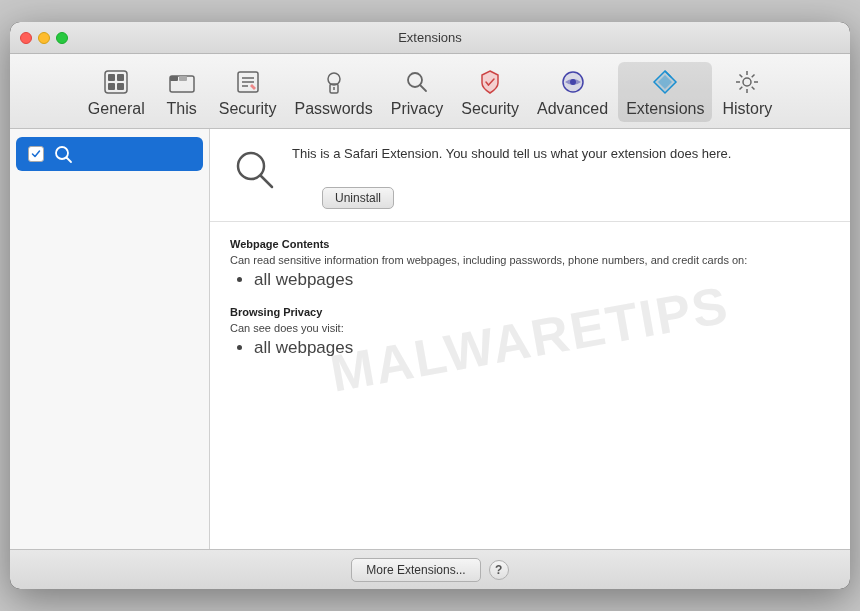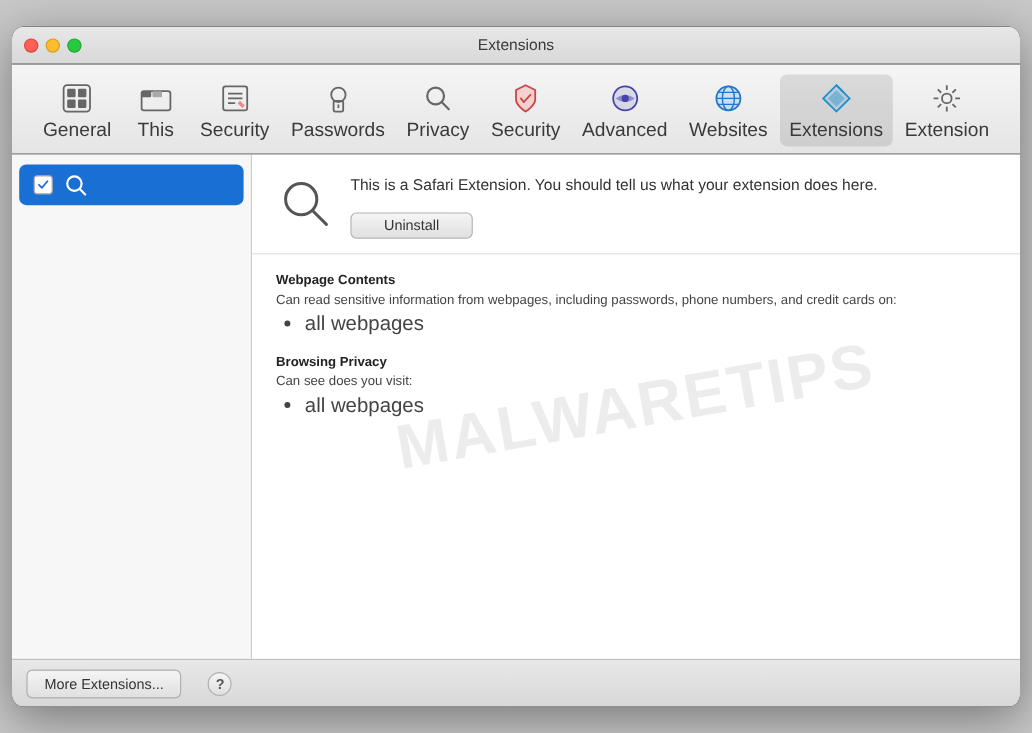--- a/index.html
+++ b/index.html
@@ -233,32 +233,33 @@
     }
 
     .ext-info {
       flex: 1;
     }
 
     .ext-description {
       font-size: 13px;
       color: #333;
       line-height: 1.4;
-      margin-bottom: 14px;
+      margin-bottom: 24px;
     }
 
     .uninstall-btn {
       display: inline-block;
-      padding: 3px 27px;
+      padding: 3px 12px;
       background: linear-gradient(to bottom, #f5f5f5, #e0e0e0);
       border: 1px solid #b0b0b0;
       border-radius: 5px;
       font-size: 12px;
       color: #333;
       cursor: pointer;
+      margin-left: 30px;
     }
 
     
     .permissions {
       padding: 16px 20px;
       position: relative;
       z-index: 1;
     }
 
     .permission-section {
@@ -288,23 +289,23 @@
       color: #444;
     }
 
     
     .footer {
       height: 40px;
       background: linear-gradient(to bottom, #e8e8e8, #d8d8d8);
       border-top: 1px solid #c0c0c0;
       display: flex;
       align-items: center;
-      justify-content: flex-start;
+      justify-content: center;
       padding: 0 12px;
-      gap: 22px;
+      gap: 8px;
     }
 
     .more-extensions-btn {
       padding: 4px 14px;
       background: linear-gradient(to bottom, #f5f5f5, #e0e0e0);
       border: 1px solid #b0b0b0;
       border-radius: 5px;
       font-size: 12px;
       color: #333;
       cursor: pointer;
@@ -415,32 +416,20 @@
         <div class="toolbar-icon">
           <svg viewBox="0 0 28 28" fill="none">
             <circle cx="14" cy="14" r="10" stroke="#44a" stroke-width="1.5" fill="#99c" fill-opacity="0.25"></circle>
             <path d="M6 14 Q14 8 22 14 Q14 20 6 14 Z" fill="#44a" fill-opacity="0.5"></path>
             <circle cx="14" cy="14" r="3" fill="#44a"></circle>
           </svg>
         </div>
         <span class="toolbar-label">Advanced</span>
       </div>
 
-      <div class="toolbar-item">
-        <div class="toolbar-icon">
-          <svg viewBox="0 0 28 28" fill="none">
-            <circle cx="14" cy="14" r="10" stroke="#2277cc" stroke-width="1.5" fill="#4499ee" fill-opacity="0.2"></circle>
-            <ellipse cx="14" cy="14" rx="5" ry="10" stroke="#2277cc" stroke-width="1.2" fill="none"></ellipse>
-            <line x1="4" y1="14" x2="24" y2="14" stroke="#2277cc" stroke-width="1.2"></line>
-            <line x1="5" y1="9" x2="23" y2="9" stroke="#2277cc" stroke-width="1.0"></line>
-            <line x1="5" y1="19" x2="23" y2="19" stroke="#2277cc" stroke-width="1.0"></line>
-          </svg>
-        </div>
-        <span class="toolbar-label">Websites</span>
-      </div>
 
       <div class="toolbar-item active">
         <div class="toolbar-icon">
           <svg viewBox="0 0 28 28" fill="none">
             <polygon points="14,3 25,14 14,25 3,14" fill="#1a8fd1" fill-opacity="0.15" stroke="#1a8fd1" stroke-width="1.5"></polygon>
             <polygon points="14,7 21,14 14,21 7,14" fill="#1a8fd1" fill-opacity="0.4"></polygon>
             <line x1="14" y1="3" x2="20" y2="9" stroke="#1a8fd1" stroke-width="1.5"></line>
           </svg>
         </div>
         <span class="toolbar-label">Extensions</span>
@@ -455,21 +444,21 @@
               <line x1="14" y1="21" x2="14" y2="25"></line>
               <line x1="3" y1="14" x2="7" y2="14"></line>
               <line x1="21" y1="14" x2="25" y2="14"></line>
               <line x1="6.5" y1="6.5" x2="9.3" y2="9.3"></line>
               <line x1="18.7" y1="18.7" x2="21.5" y2="21.5"></line>
               <line x1="21.5" y1="6.5" x2="18.7" y2="9.3"></line>
               <line x1="9.3" y1="18.7" x2="6.5" y2="21.5"></line>
             </g>
           </svg>
         </div>
-        <span class="toolbar-label">Extension</span>
+        <span class="toolbar-label">History</span>
       </div>
 
     </div>
   </div>
 
   <div class="content">
 
     <div class="sidebar">
       <div class="sidebar-item selected">
         <div class="sidebar-checkbox checked">

